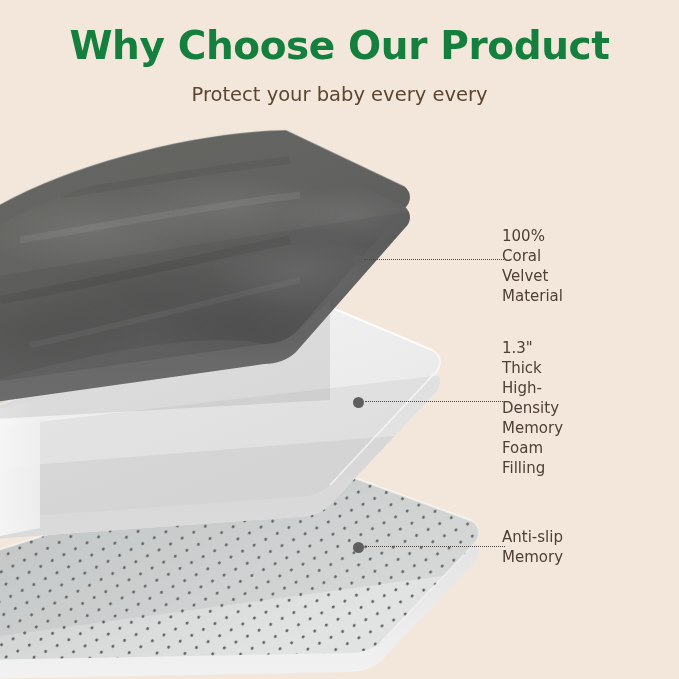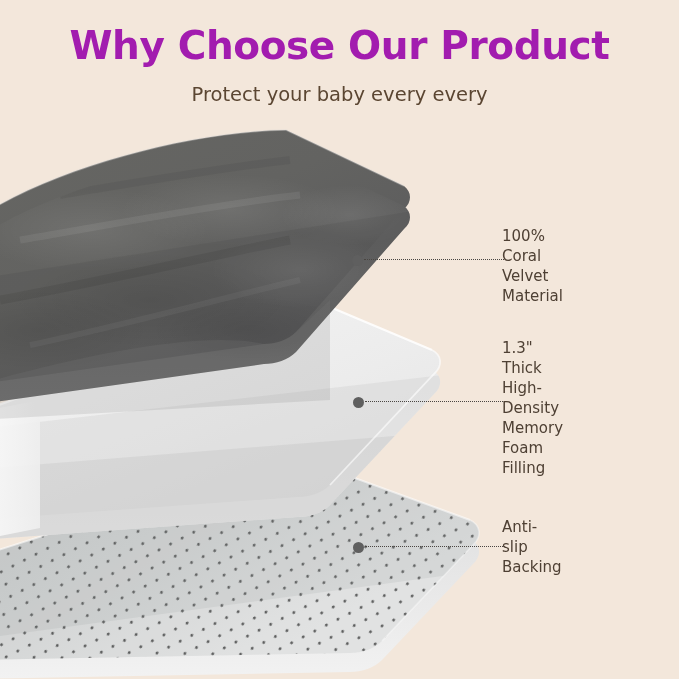--- a/index.html
+++ b/index.html
@@ -107,21 +107,21 @@
   .callout-text.two-line {
     transform: translateY(-50%);
   }
 </style>
 </head>
 <body>
 
 <div id="infographic" style="background: rgb(243, 231, 219);">
 
   <div class="header">
-    <h1 class="title" style="color: #a21caf;">Why Choose Our Product</h1>
+    <h1 class="title" style="color: #15803d;">Why Choose Our Product</h1>
     <p class="subtitle" style="color: rgb(91, 70, 50);">Protect your baby every every</p>
   </div>
 
   <div class="product-stage">
     <svg viewBox="0 0 679 679" xmlns="http://www.w3.org/2000/svg">
       <defs>
 
         <linearGradient id="velvetTop" x1="0" y1="0" x2="0.75" y2="1">
           <stop offset="0%" stop-color="#666663"></stop>
           <stop offset="45%" stop-color="#636361"></stop>
@@ -285,17 +285,17 @@
     <div class="callout" id="callout-1" style="left: 353px; top: 392px;">
       <span class="callout-dot" style="background: rgb(95, 95, 95);"></span>
       <span class="callout-line" style="width: 140px;"></span>
       <span class="callout-text two-line" style="left: 149px; top: 6px;">1.3" Thick High-Density
 Memory Foam Filling</span>
     </div>
 
     <div class="callout" id="callout-2" style="left: 353px; top: 537px;">
       <span class="callout-dot" style="background: rgb(95, 95, 95);"></span>
       <span class="callout-line" style="width: 140px;"></span>
-      <span class="callout-text" style="left: 149px; top: 0px;">Anti-slip Backing</span>
+      <span class="callout-text" style="left: 149px; top: 0px;">Anti-slip Memory</span>
     </div>
 
   </div>
 </div>
 
 </body></html>

